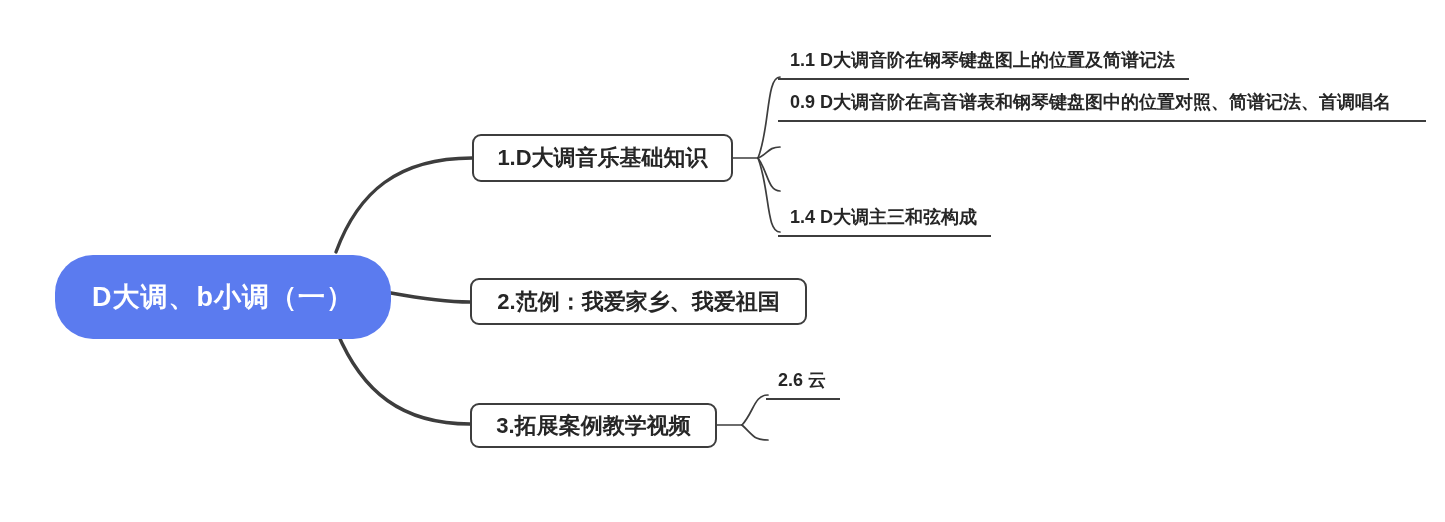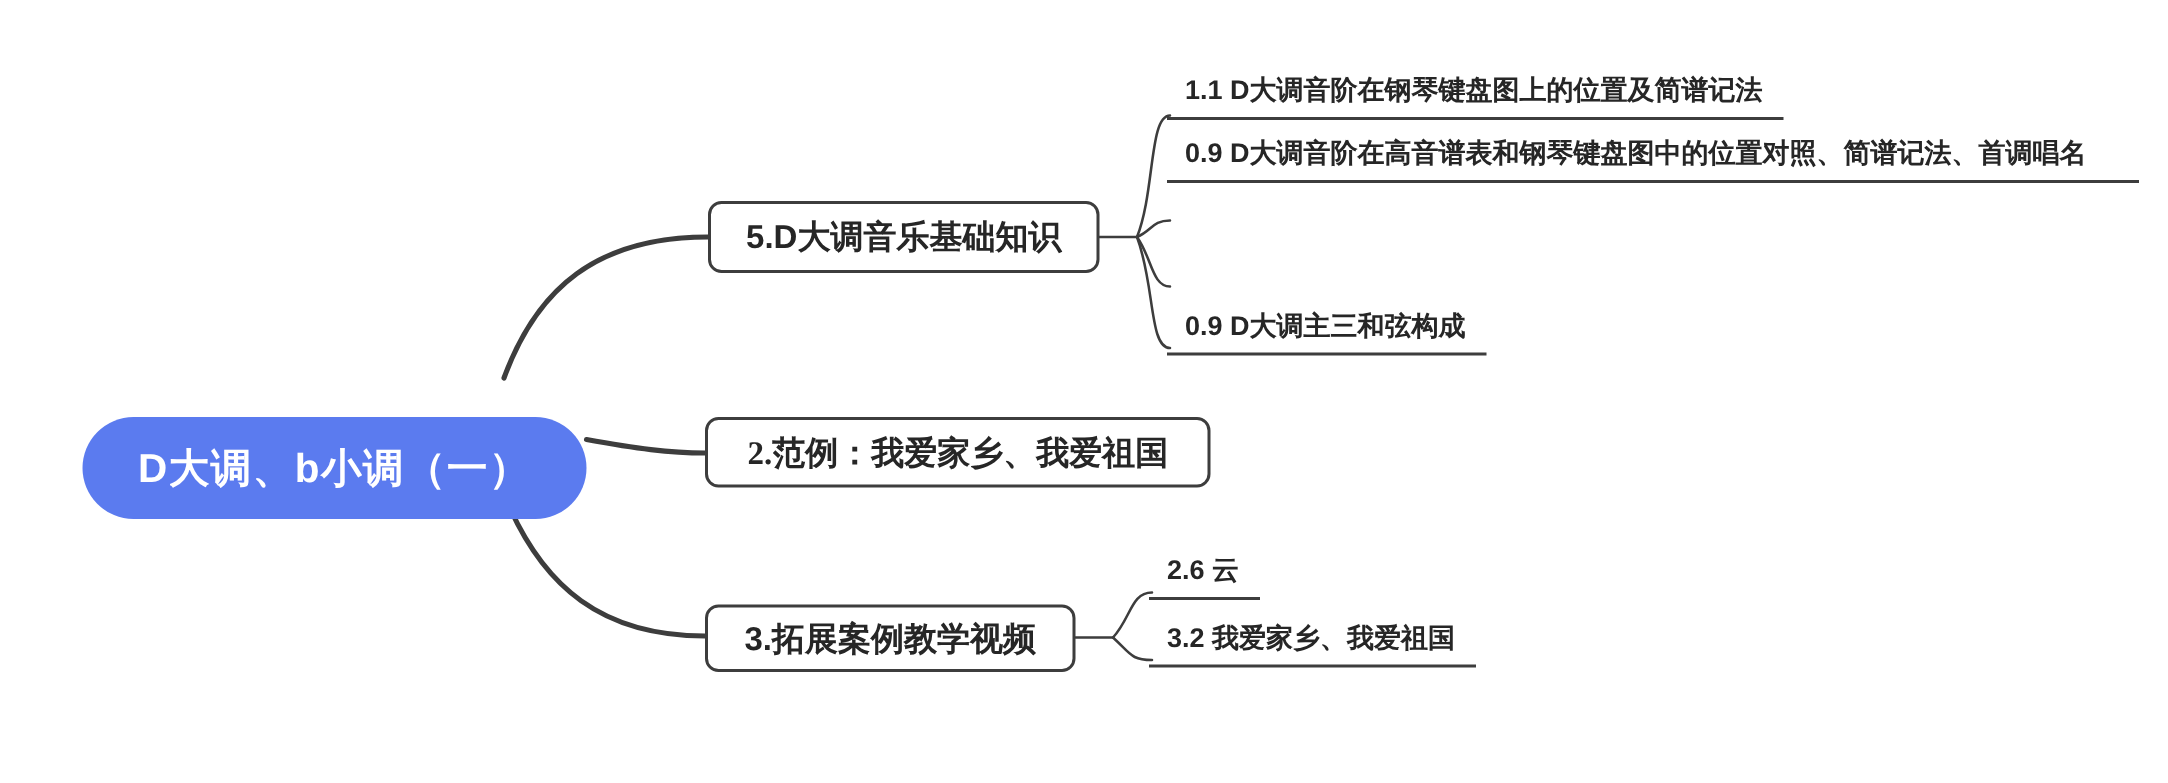--- a/index.html
+++ b/index.html
@@ -27,40 +27,39 @@
     position: absolute;
     box-sizing: border-box;
     font-weight: bold;
     color: #262626;
     white-space: nowrap;
   }
   .root-node {
     left: 55px;
     top: 255px;
     width: 336px;
-    height: 68px;
+    height: 84px;
     border-radius: 38px;
     display: flex;
     align-items: center;
     justify-content: center;
     font-size: 27px;
     letter-spacing: 1px;
-    margin-top: 23px;
   }
   .box-node {
     background: #ffffff;
     border: 2px solid #3d3d3d;
     border-radius: 9px;
     display: flex;
     align-items: center;
     justify-content: center;
     font-size: 22px;
   }
   #branch-1 { left: 472px; top: 134px; width: 261px; height: 48px; }
-  #branch-2 { left: 470px; top: 278px; width: 337px; height: 47px; font-family: Liberation Serif, serif; }
+  #branch-2 { left: 470px; top: 278px; width: 337px; height: 47px; }
   #branch-3 { left: 470px; top: 403px; width: 247px; height: 45px; }
   .child-node {
     position: absolute;
     box-sizing: border-box;
     font-weight: bold;
     color: #262626;
     font-size: 18px;
     line-height: 29px;
     padding: 0 14px 3px 12px;
     border-bottom: 2px solid #3d3d3d;
@@ -95,30 +94,29 @@
       <path d="M 758 158 C 770 190, 766 232, 780 232"></path>
 
       <path d="M 717 425 L 742 425"></path>
       <path d="M 742 425 C 754 412, 754 395, 768 395"></path>
       <path d="M 742 425 C 754 436, 754 440, 768 440"></path>
     </g>
   </svg>
 
   <div class="node root-node" style="background:#5b7bef; color:#ffffff;">D大调、b小调（一）</div>
 
-  <div class="node box-node" id="branch-1">5.D大调音乐基础知识</div>
+  <div class="node box-node" id="branch-1">1.D大调音乐基础知识</div>
 
   <div class="node box-node" id="branch-2">2.范例：我爱家乡、我爱祖国</div>
 
   <div class="node box-node" id="branch-3">3.拓展案例教学视频</div>
 
   <div class="child-node" id="child-1-1">1.1 D大调音阶在钢琴键盘图上的位置及简谱记法</div>
 
   <div class="child-node" id="child-1-2">0.9 D大调音阶在高音谱表和钢琴键盘图中的位置对照、简谱记法、首调唱名</div>
 
 
-  <div class="child-node" id="child-1-4">0.9 D大调主三和弦构成</div>
+  <div class="child-node" id="child-1-4">1.4 D大调主三和弦构成</div>
 
   <div class="child-node" id="child-3-1">2.6 云</div>
 
-  <div class="child-node" id="child-3-2">3.2 我爱家乡、我爱祖国</div>
 
 </div>
 
 </body></html>

